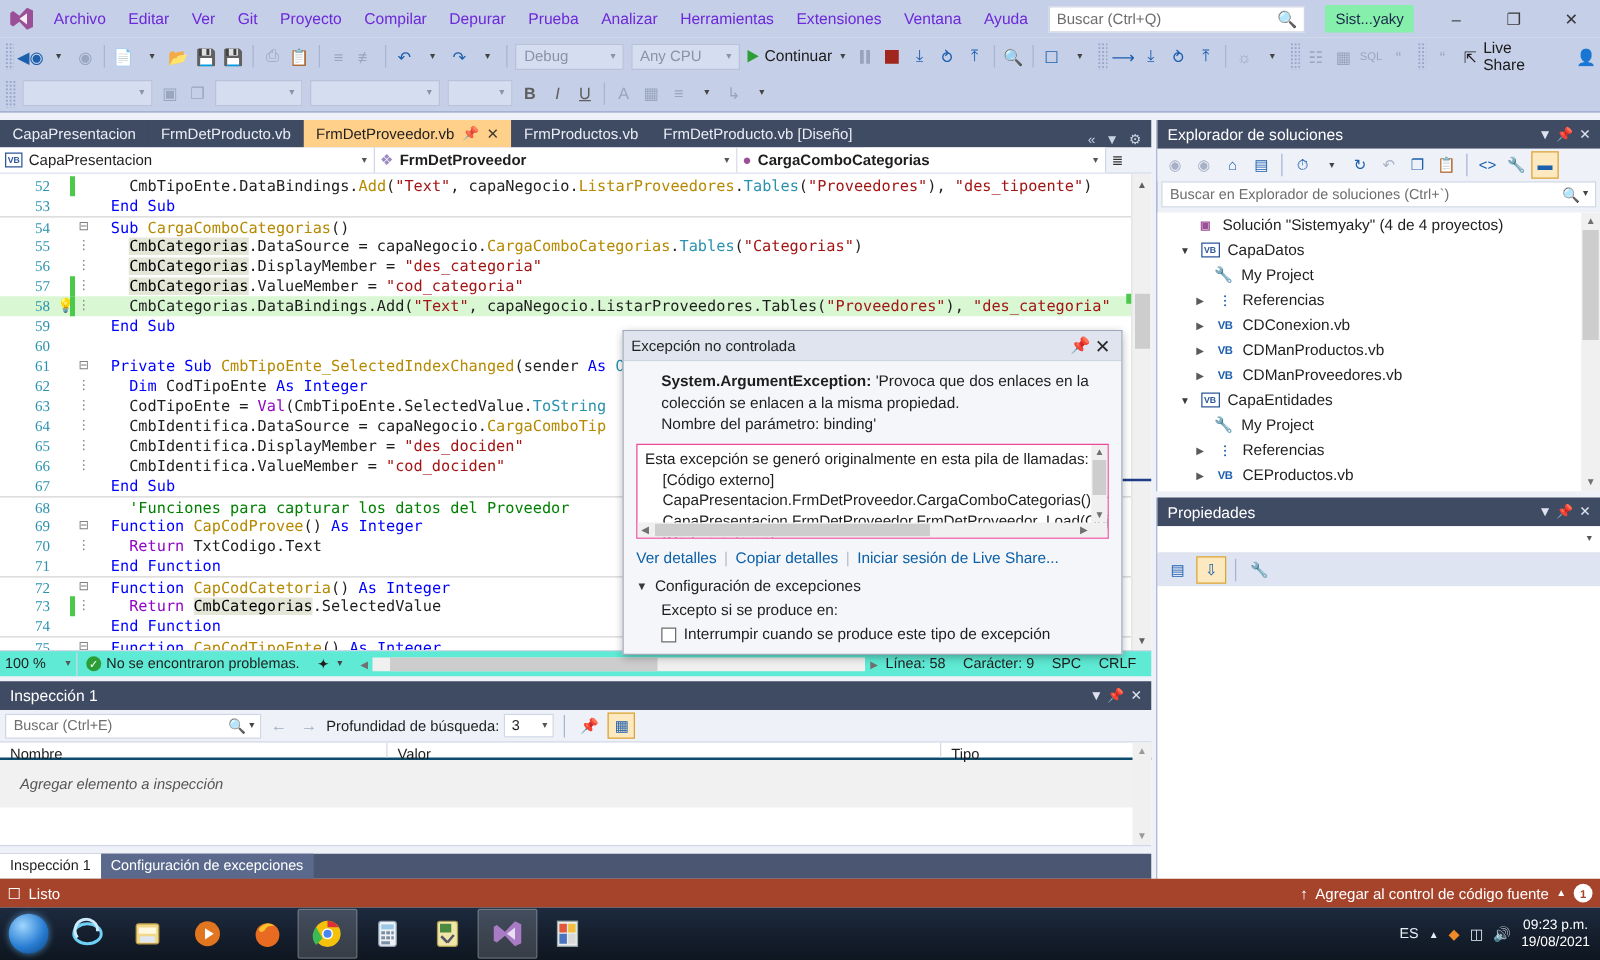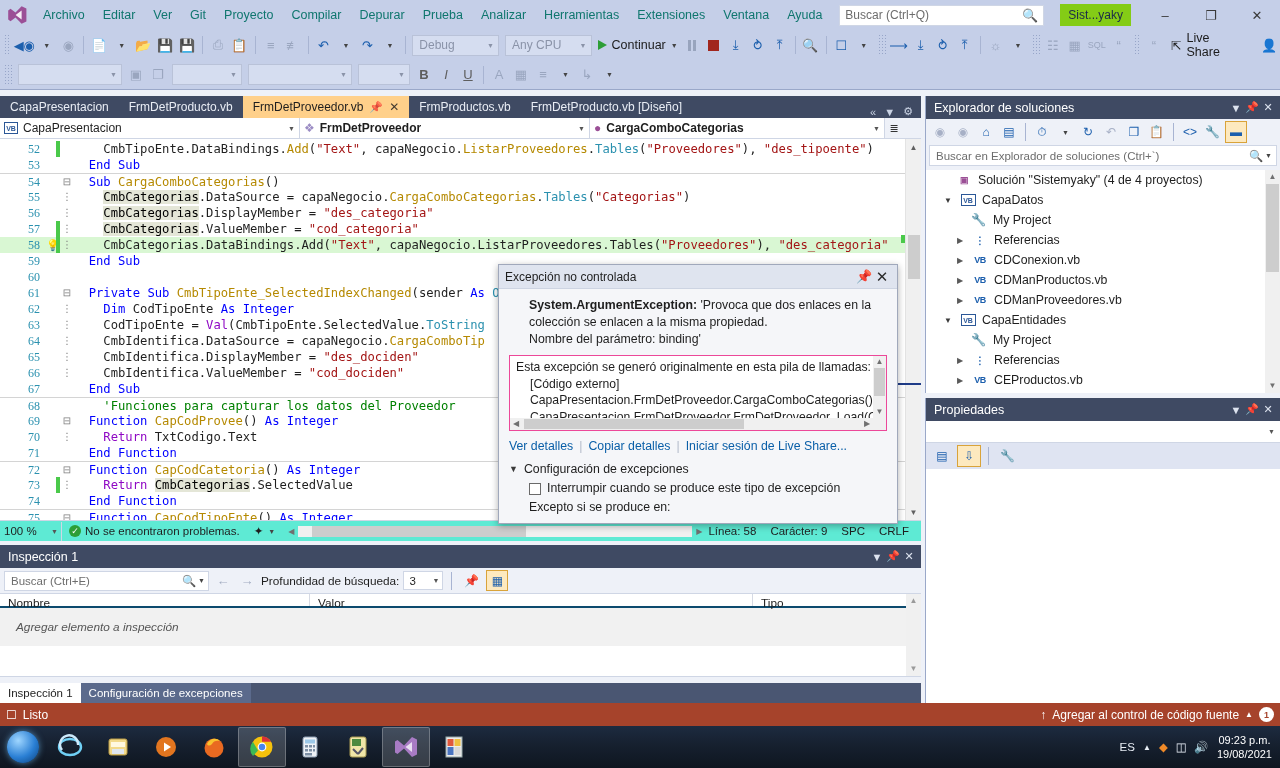--- a/index.html
+++ b/index.html
@@ -14,33 +14,33 @@
   .app { position:relative; width:1280px; height:768px; }
 
   
   .menubar {
     position:absolute; left:0; top:0; width:1280px; height:30px;
     background:#c5cfe8; display:flex; align-items:center;
   }
   .vslogo { width:34px; height:30px; display:flex; align-items:center; justify-content:center; }
   .vslogo svg { display:block; }
   .menuitem {
-    padding:0 9px; height:30px; line-height:30px; color:#0f766e;
+    padding:0 9px; height:30px; line-height:30px; color:#6d28d9;
     font-size:12.5px; cursor:default; white-space:nowrap;
   }
   .searchbox {
     margin-left:8px; width:205px; height:21px; background:#fff;
     border:1px solid #cfd6e5; display:flex; align-items:center;
     padding:0 5px; color:#6d6d6d; font-size:12px;
   }
   .searchbox .ph { flex:1; }
   .searchbox .mag { color:#4a4a4a; font-size:13px; }
   .acct {
     margin-left:16px; height:22px; line-height:22px; padding:0 8px;
-    background:#84cc16; color:#1b2a4a; font-size:12px;
+    background:#86efac; color:#1b2a4a; font-size:12px;
   }
   .wincontrols { position:absolute; right:0; top:0; display:flex; }
   .wc { width:46px; height:30px; display:flex; align-items:center; justify-content:center;
         color:#3a3a3a; font-size:13px; }
 
   
   .toolbar1, .toolbar2 {
     position:absolute; left:0; width:1280px; background:#c5cfe8;
     display:flex; align-items:center;
   }
@@ -771,25 +771,25 @@
         <a href="#">Copiar detalles</a>
         <span class="sp">|</span>
         <a href="#">Iniciar sesión de Live Share...</a>
       </div>
       <div class="exc-cfg">
         <div class="row">
           <span class="tri">▼</span>
           <span>Configuración de excepciones</span>
         </div>
         <div class="row sub">
+          <span>Excepto si se produce en:</span>
+        </div>
+        <div class="row sub">
           <span class="cbx"></span>
           <span>Interrumpir cuando se produce este tipo de excepción</span>
-        </div>
-        <div class="row sub">
-          <span>Excepto si se produce en:</span>
         </div>
       </div>
     </div>
   </div>
 
   <div class="editstatus">
     <div class="es-zoom">
       <span>100 %</span>
       <span class="zc">▼</span>
     </div>

